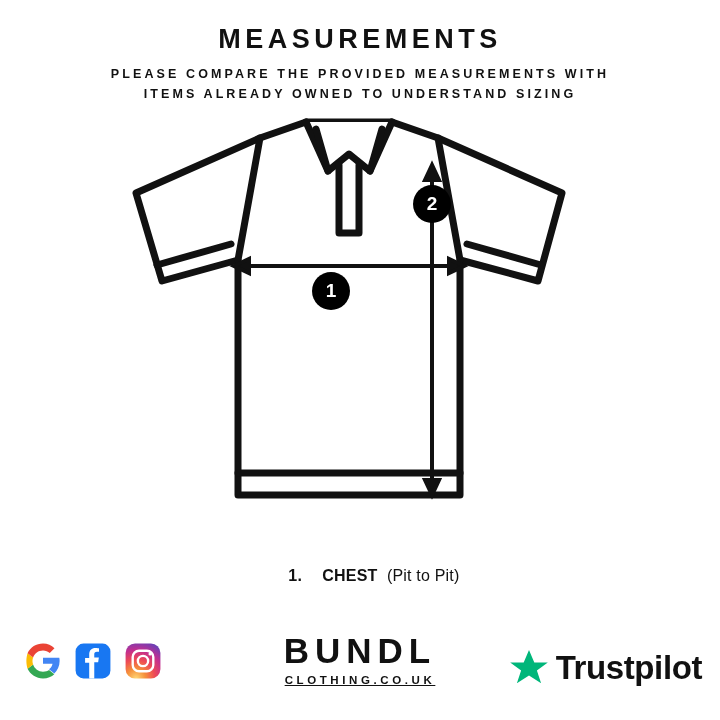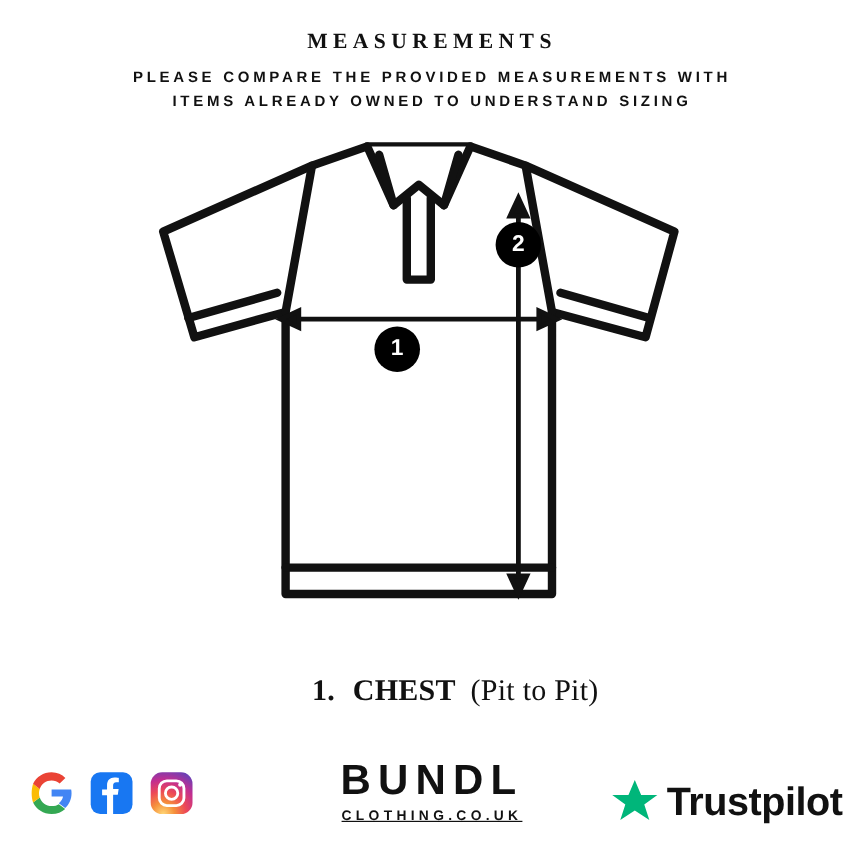--- a/index.html
+++ b/index.html
@@ -23,25 +23,25 @@
   
   .header {
     position: absolute;
     top: 0;
     left: 0;
     width: 720px;
     text-align: center;
   }
   .title {
     margin: 24px 0 0 0;
-    font-size: 18px;
+    font-size: 27px;
     font-weight: bold;
     letter-spacing: 4.5px;
     color: #111111;
-    font-family: Liberation Serif, serif;
+    font-family: Liberation Sans, sans-serif;
   }
   .subtitle {
     margin: 9px auto 0 auto;
     width: 640px;
     font-size: 12.5px;
     font-weight: bold;
     letter-spacing: 3.1px;
     line-height: 20px;
     color: #111111;
   }
@@ -74,27 +74,26 @@
 
   
   .legend {
     position: absolute;
     top: 534px;
     left: 0;
     width: 720px;
     text-align: center;
   }
   .legend-row {
-    font-size: 25px;
+    font-size: 16px;
     font-weight: bold;
     color: #111111;
     line-height: 28px;
     letter-spacing: 0.2px;
     white-space: pre;
-    font-family: Liberation Serif, serif;
   }
   .legend-num {
     display: inline-block;
     width: 34px;
     text-align: left;
   }
   .legend-key {
     font-weight: bold;
   }
   .legend-sub {

